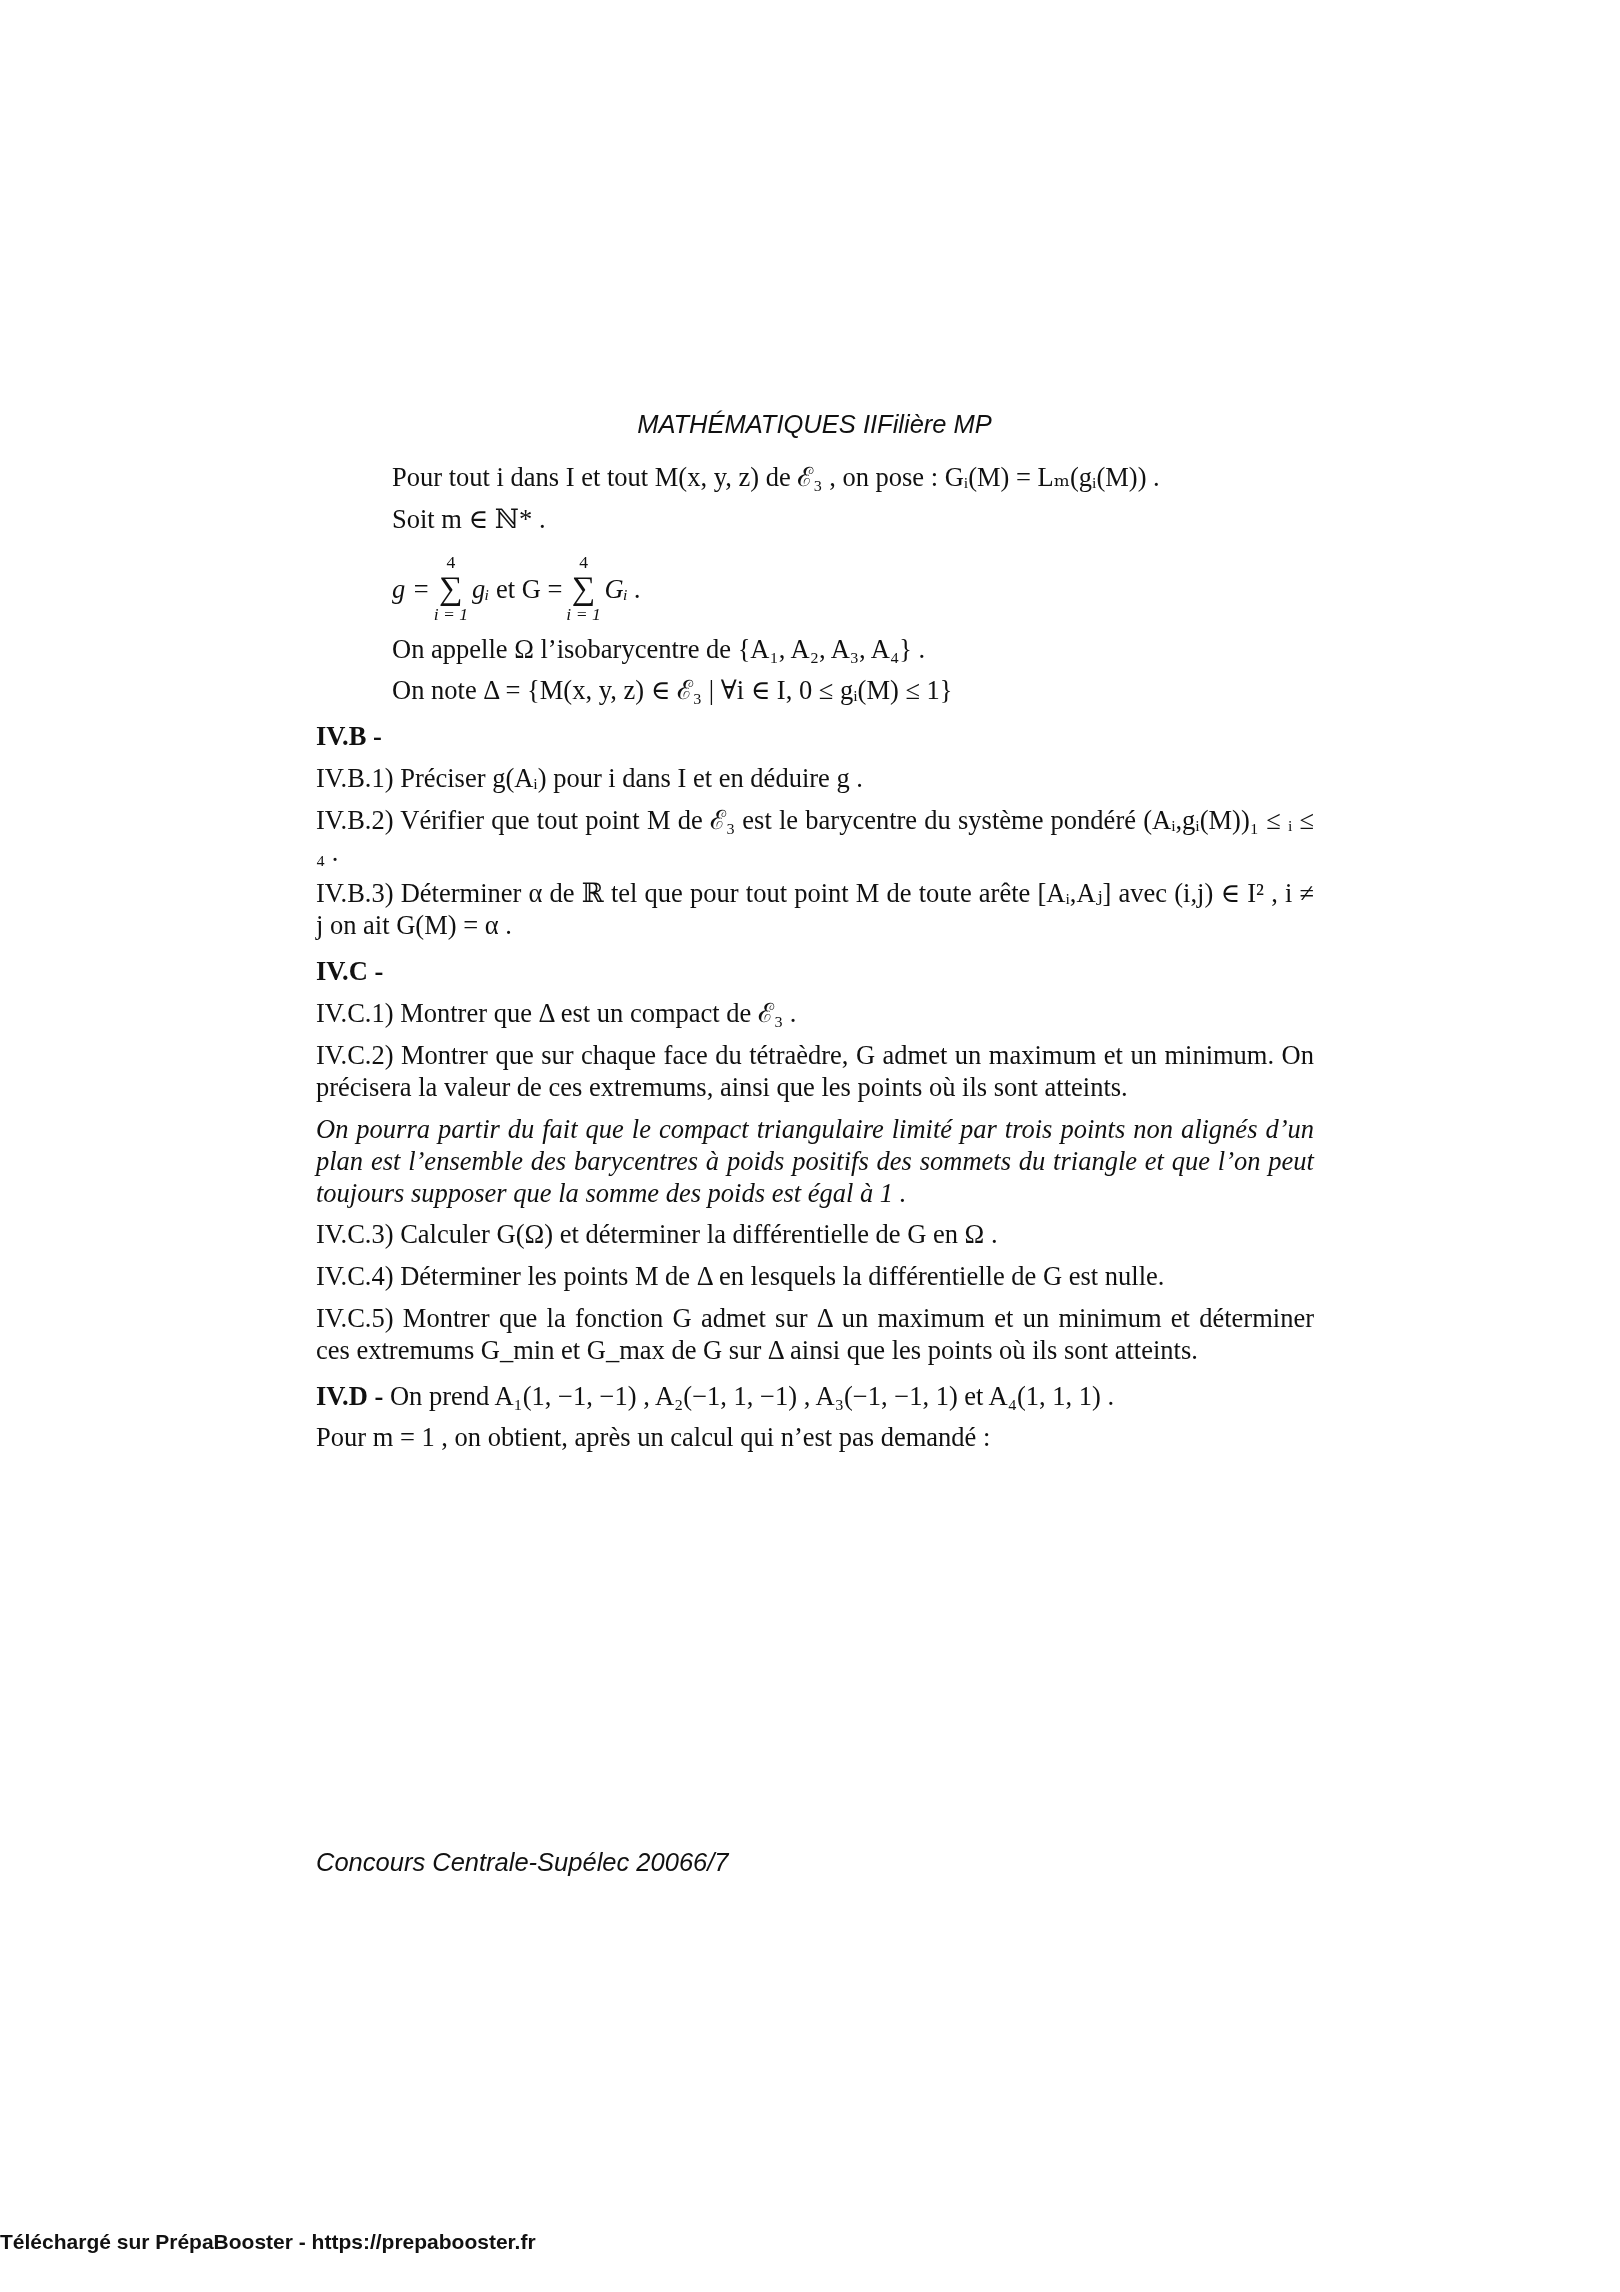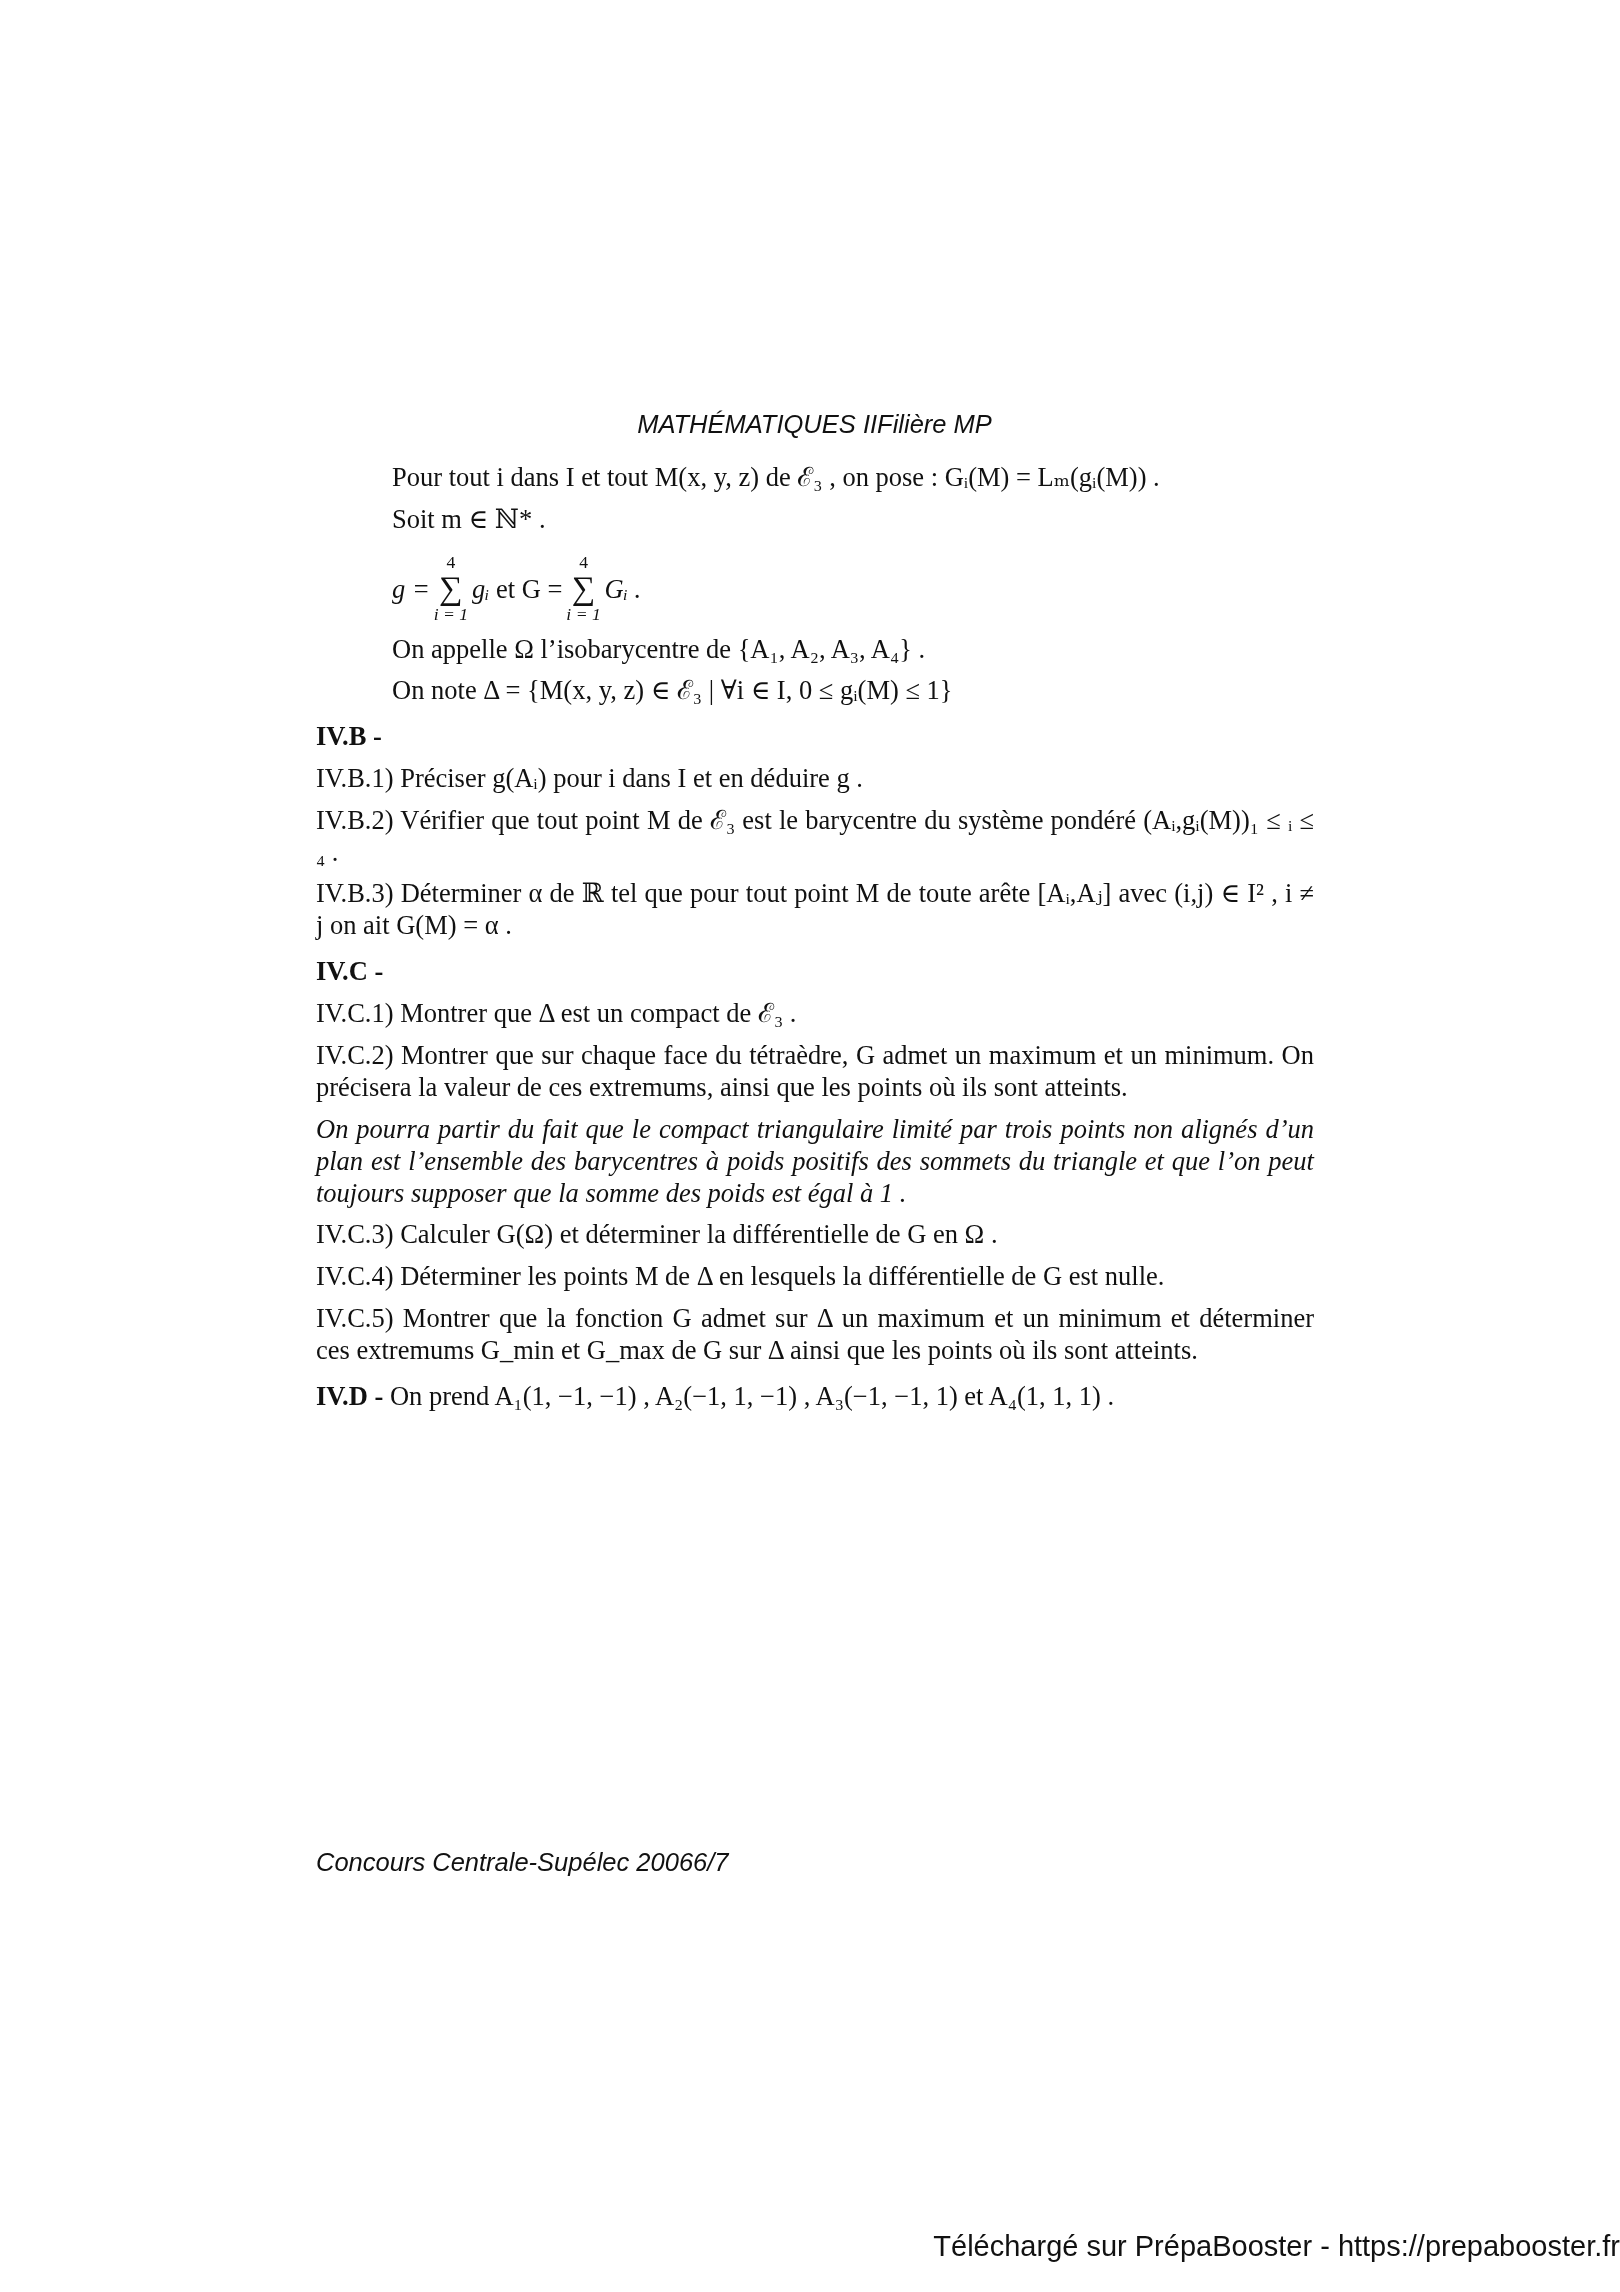--- a/index.html
+++ b/index.html
@@ -1,20 +1,20 @@
 <!DOCTYPE html>
 <html><head>
 <meta charset="utf-8">
 <style>
 html,body{margin:0;padding:0;background:#fff;}
 body{width:1620px;height:2293px;position:relative;font-family:"Liberation Serif","DejaVu Serif",serif;color:#111;}
 .sans{font-family:"Liberation Sans","DejaVu Sans",sans-serif;font-style:italic;}
 .hdr{position:absolute;left:316px;right:307px;top:410px;font-size:25.5px;display:flex;justify-content:center;}
 .ftr{position:absolute;left:316px;right:307px;top:1848px;font-size:25.5px;display:flex;justify-content:flex-start;}
-.dl{position:absolute;left:0;right:0;top:2230px;text-align:right;font-family:"Liberation Sans","DejaVu Sans",sans-serif;font-size:29px;}
+.dl{position:absolute;left:0;right:0;top:2230px;text-align:left;font-family:"Liberation Sans","DejaVu Sans",sans-serif;font-size:21px;font-weight:bold;}
 .body{position:absolute;left:316px;width:998px;top:461px;font-size:26.5px;line-height:32px;}
 .ind{padding-left:76px;}
 p{margin:0 0 9.8px 0;text-align:justify;}
 .it{font-style:italic;}
 .b{font-weight:bold;}
 .sum{display:flex;align-items:center;height:88px;}
 .sig{display:inline-flex;flex-direction:column;align-items:center;font-size:17.6px;line-height:19.6px;margin:0 3.9px;}
 .sig .s{font-size:33px;line-height:33px;}
 .frac{display:inline-flex;flex-direction:column;align-items:center;vertical-align:middle;font-size:19.6px;line-height:19.6px;}
 .frac span:first-child{border-bottom:1px solid #111;}
@@ -64,20 +64,21 @@
     <p>IV.C.1)   Montrer que Δ est un compact de ℰ₃ .</p>
     <p>IV.C.2)   Montrer que sur chaque face du tétraèdre, G admet un maximum et un minimum. On précisera la valeur de ces extremums, ainsi que les points où ils sont atteints.</p>
     <p class="it">On pourra partir du fait que le compact triangulaire limité par trois points non alignés d’un plan est l’ensemble des barycentres à poids positifs des sommets du triangle et que l’on peut toujours supposer que la somme des poids est égal à 1 .</p>
     <p>IV.C.3)   Calculer G(Ω) et déterminer la différentielle de G en Ω .</p>
     <p>IV.C.4)   Déterminer les points M de Δ en lesquels la différentielle de G est nulle.</p>
     <p>IV.C.5)   Montrer que la fonction G admet sur Δ un maximum et un minimum et déterminer ces extremums G_min et G_max de G sur Δ ainsi que les points où ils sont atteints.</p>
   </div>
 
   <div style="margin-top:13.7px">
     <p><span class="b">IV.D -</span><span> On prend A₁(1, −1, −1) , A₂(−1, 1, −1) , A₃(−1, −1, 1) et A₄(1, 1, 1) .</span></p>
+    <p>Pour m = 1 , on obtient, après un calcul qui n’est pas demandé :</p>
   </div>
 </div>
 
 <div class="ftr sans">
   <span>Concours Centrale-Supélec 2006</span>
   <span>6/7</span>
 </div>
 
 <div class="dl">Téléchargé sur PrépaBooster - https://prepabooster.fr</div>
 

